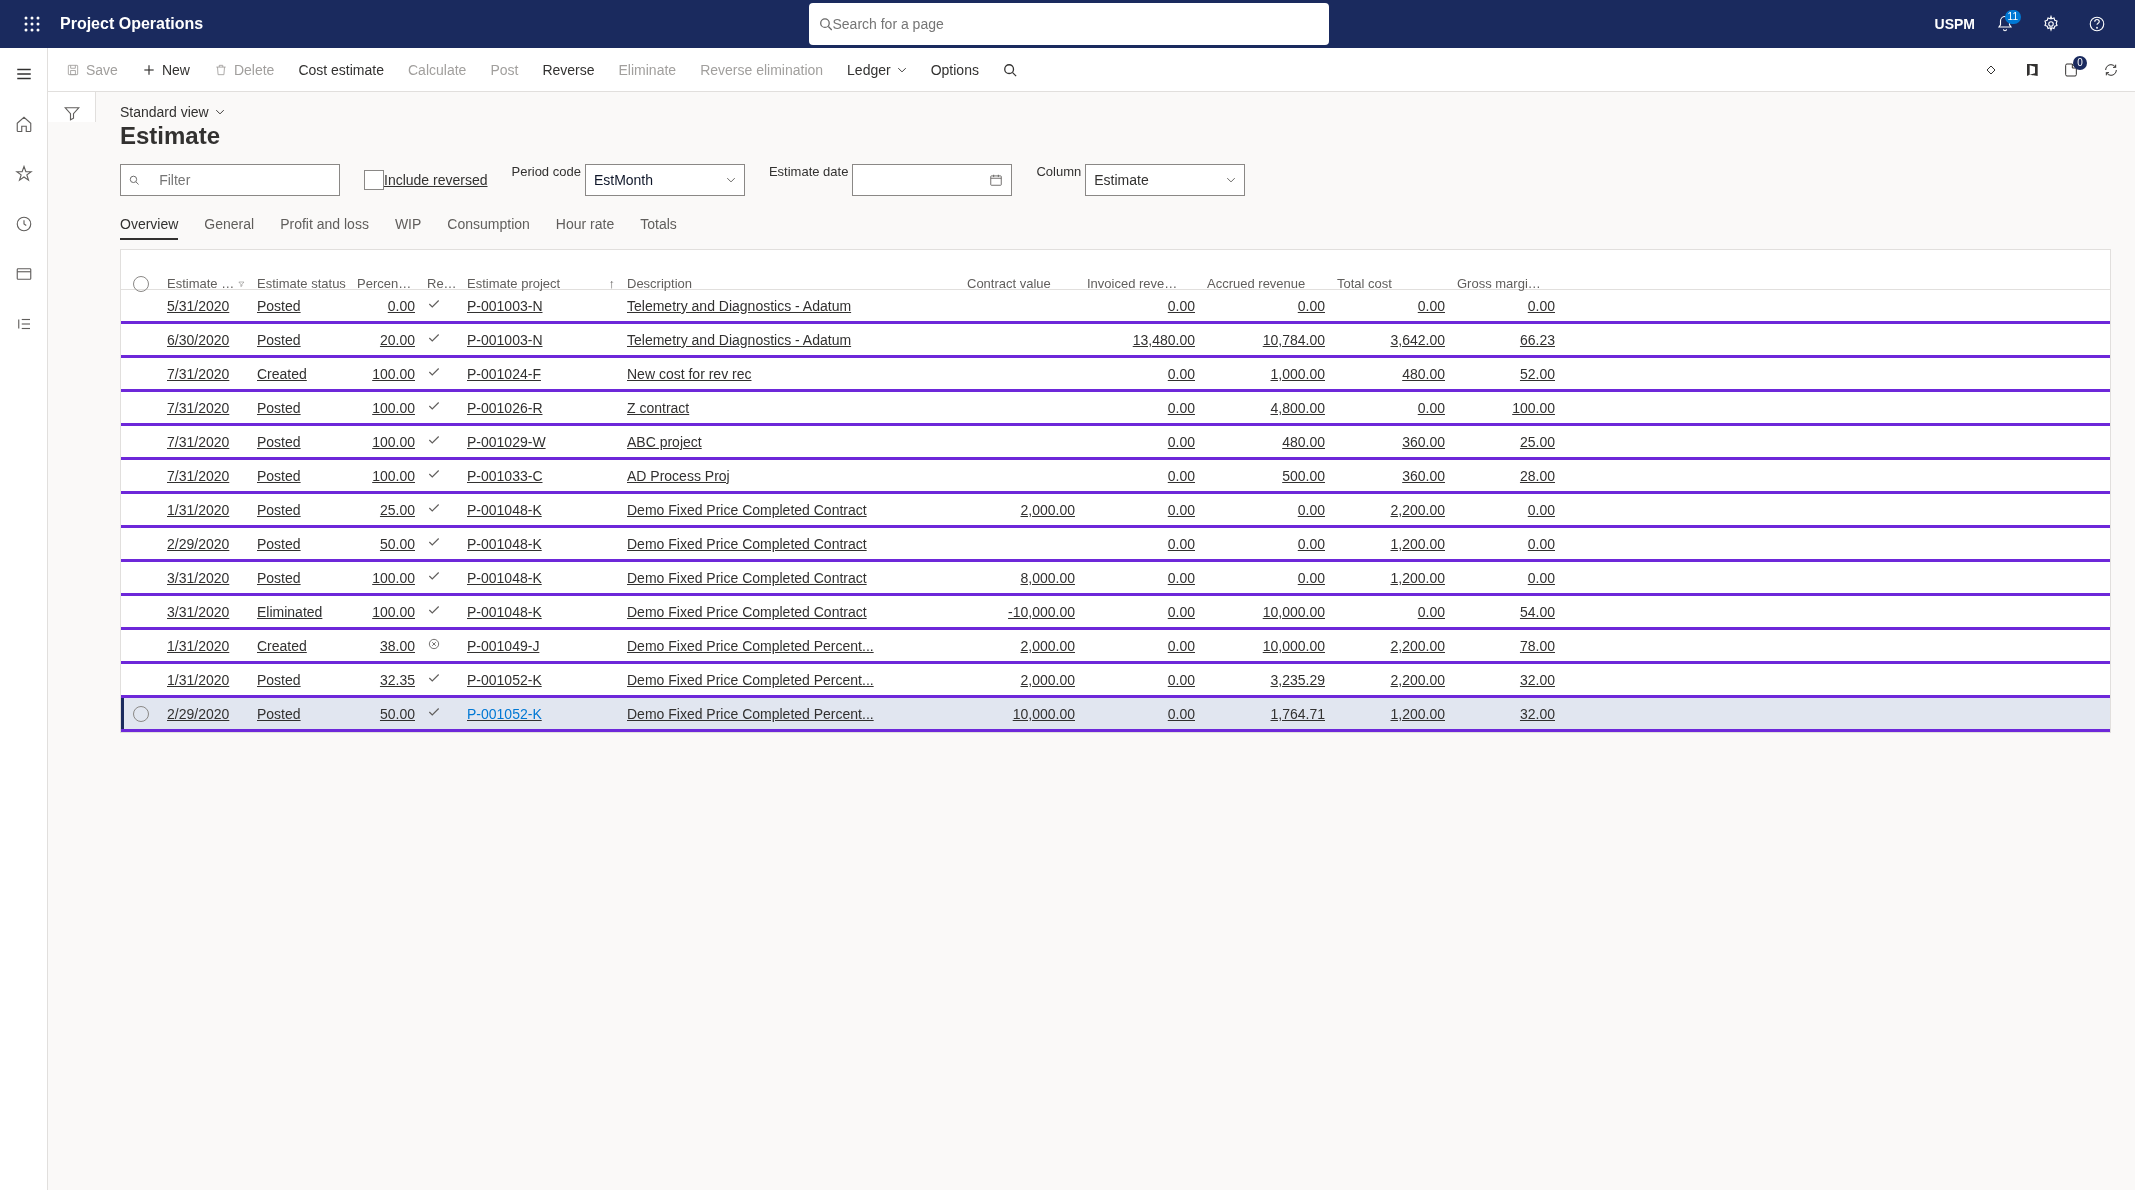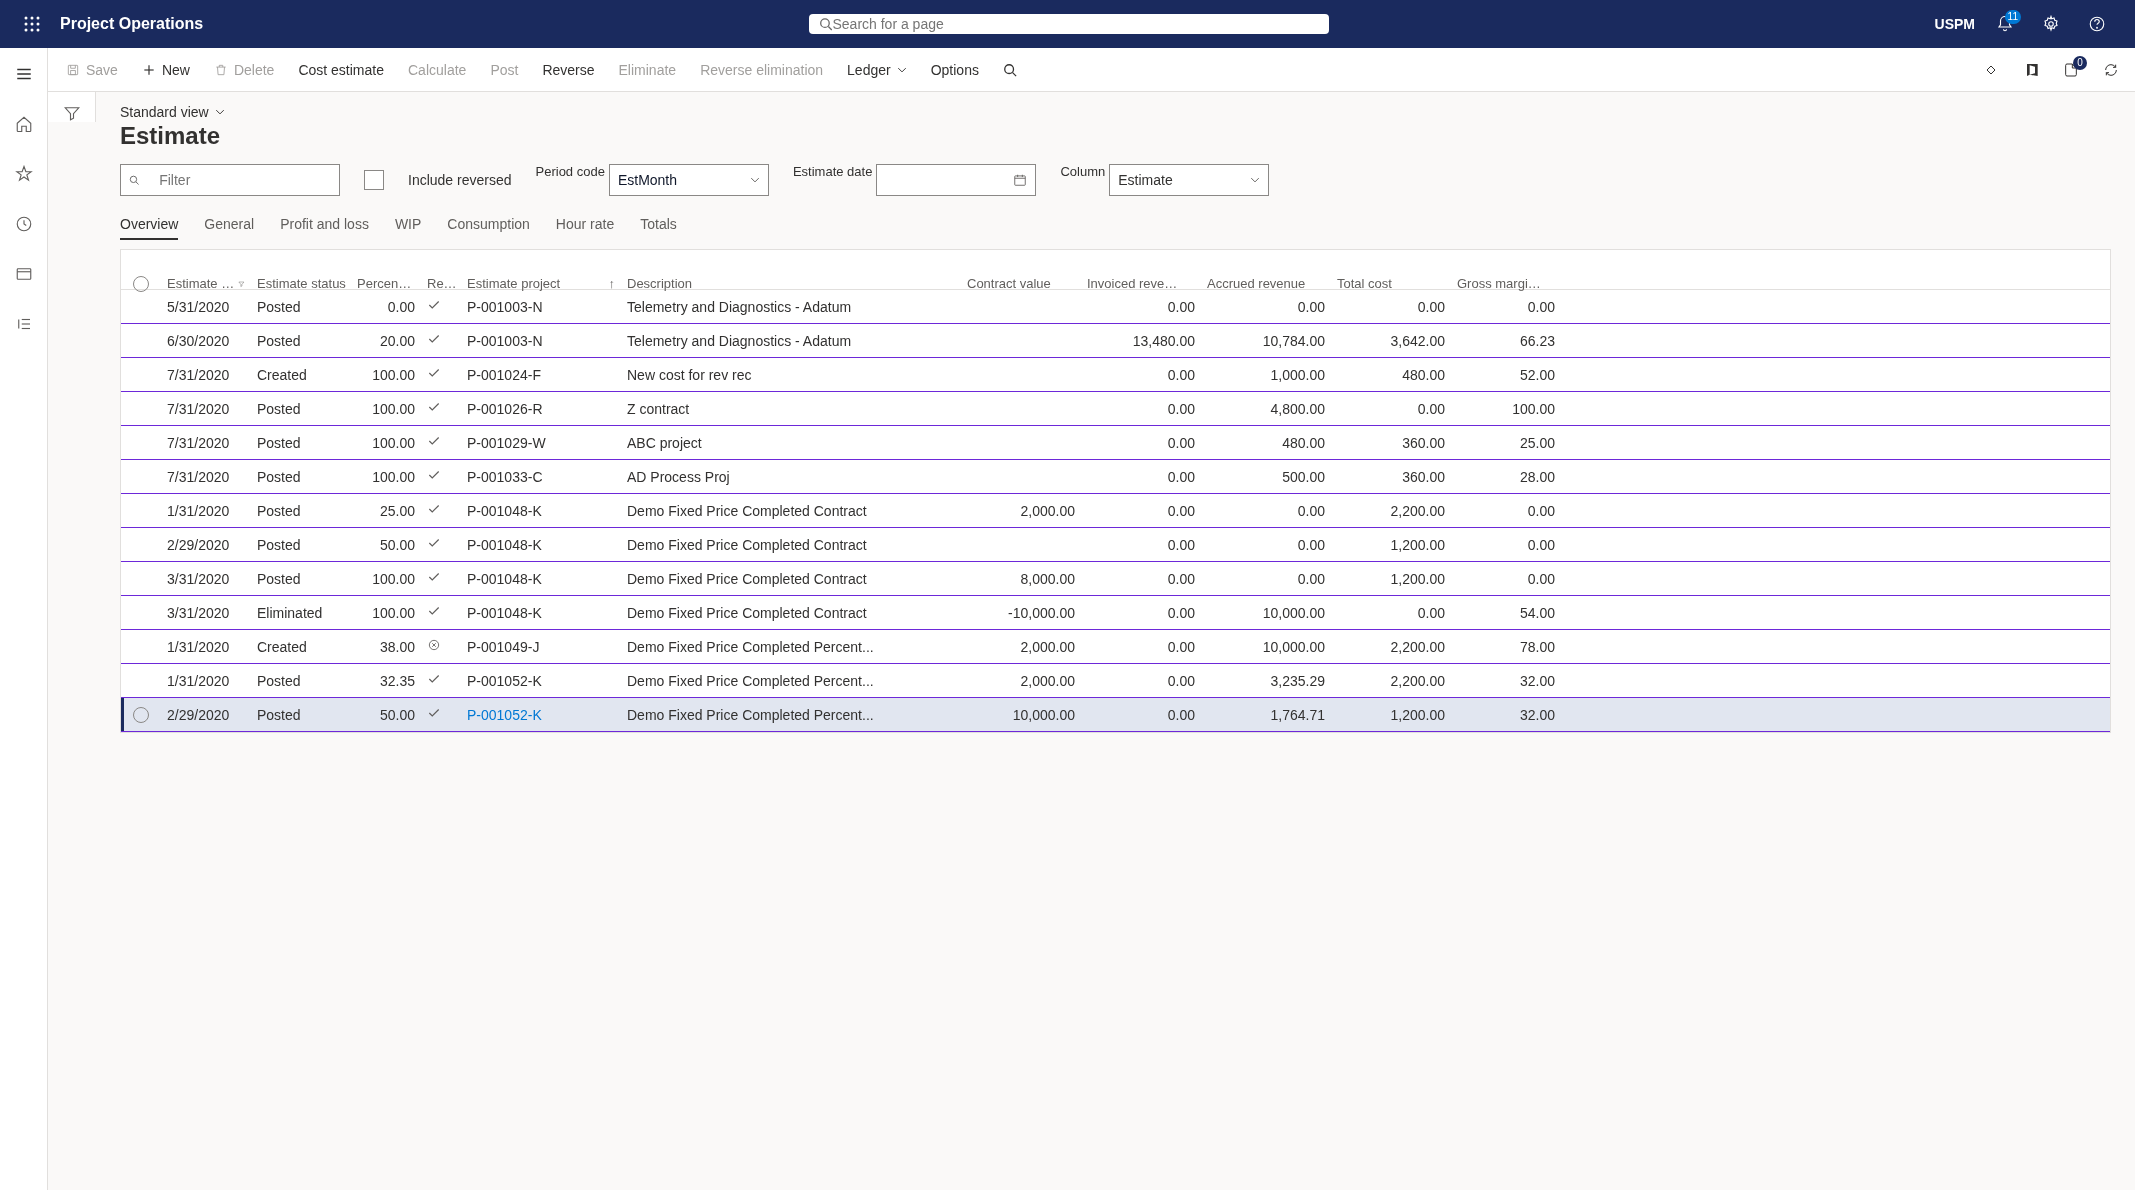--- a/index.html
+++ b/index.html
@@ -3,21 +3,21 @@
 <meta charset="utf-8">
 <style>
 * { box-sizing: border-box; margin: 0; padding: 0; }
 body { font-family: "Segoe UI", Arial, sans-serif; font-size: 14px; color: #323130; background: #faf9f8; overflow: hidden; }
 
 
 .top-bar { height: 48px; background: #1a2a5e; display: flex; align-items: center; padding: 0 16px; color: #fff; }
 .waffle { width: 32px; height: 32px; display: flex; align-items: center; justify-content: center; cursor: pointer; }
 .app-title { font-size: 16px; font-weight: 600; margin-left: 12px; }
 .search-wrap { margin-left: auto; margin-right: auto; width: 520px; }
-.search-box { width: 100%; height: 20px; border-radius: 4px; background: #fff; border: none; display: flex; align-items: center; padding: 0 10px; color: #666; }
+.search-box { width: 100%; height: 42px; border-radius: 4px; background: #fff; border: none; display: flex; align-items: center; padding: 0 10px; color: #666; }
 .search-box input { border: none; outline: none; width: 100%; font-size: 14px; color: #333; }
 .top-right { display: flex; align-items: center; gap: 14px; margin-right: 6px; }
 .user-text { font-size: 14px; font-weight: 600; }
 .icon-btn { width: 32px; height: 32px; display: flex; align-items: center; justify-content: center; position: relative; cursor: pointer; }
 .badge { position: absolute; top: 2px; right: 0px; background: #0078d4; color: #fff; border-radius: 8px; font-size: 10px; min-width: 14px; height: 14px; line-height: 14px; text-align: center; padding: 0 3px; }
 
 
 .command-bar { height: 44px; background: #fff; border-bottom: 1px solid #e1dfdd; display: flex; align-items: center; padding: 0 8px; gap: 4px; margin-left: 48px; position: relative; }
 .cmd { display: flex; align-items: center; gap: 6px; padding: 6px 10px; color: #605e5c; cursor: pointer; font-size: 14px; white-space: nowrap; }
 .cmd.disabled { color: #a19f9d; }
@@ -36,34 +36,34 @@
 
 
 .controls { display: flex; align-items: flex-end; gap: 24px; margin-bottom: 14px; }
 .ctrl-group { display: flex; flex-direction: row; gap: 4px; }
 .ctrl-label { font-size: 13px; color: #323130; }
 .text-input { border: 1px solid #8a8886; height: 32px; padding: 0 8px; background: #fff; display: flex; align-items: center; gap: 20px; }
 .text-input input { border: none; outline: none; width: 100%; font-size: 14px; }
 .filter-input { width: 220px; }
 .combo { border: 1px solid #8a8886; height: 32px; width: 160px; background: #fff; display: flex; align-items: center; padding: 0 8px; justify-content: space-between; }
 .combo.blue-text { color: #0f172a; }
-.checkbox-wrap { display: flex; align-items: center; gap: 24px; height: 32px; }
+.checkbox-wrap { display: flex; align-items: center; gap: 0; height: 32px; text-decoration: underline; }
 .chk { width: 20px; height: 20px; border: 1px solid #8a8886; background: #fff; }
 
 
 .tabs { display: flex; gap: 26px; border-bottom: 1px solid transparent; margin-bottom: 8px; }
 .tab { padding: 6px 0; color: #605e5c; cursor: pointer; font-size: 14px; border-bottom: 2px solid transparent; }
 .tab.active { color: #323130; border-bottom-color: #323130; font-weight: 400; }
 
 
 .grid { background: #fff; border: 1px solid #e1dfdd; }
 .grid-header, .grid-row { display: grid; grid-template-columns: 40px 90px 100px 70px 40px 160px 340px 120px 120px 130px 120px 110px; align-items: center; }
 .grid-header { height: 40px; font-size: 13px; color: #605e5c; border-bottom: 1px solid #e1dfdd; }
 .grid-header > div { padding: 0 6px; white-space: nowrap; overflow: hidden; text-overflow: ellipsis; display: flex; align-items: center; gap: 4px; margin-top: 28px; }
-.grid-row { height: 34px; font-size: 14px; color: #323130; border-bottom: 1px solid #6d28d9; }
+.grid-row { height: 34px; font-size: 14px; color: #323130; border-bottom: 3px solid #6d28d9; text-decoration: underline; }
 .grid-row > div { padding: 0 6px; white-space: nowrap; overflow: hidden; text-overflow: ellipsis; }
 .grid-row.selected { background: #e1e6f0; position: relative; }
 .grid-row.selected::before { content: ""; position: absolute; left: 0; top: 0; bottom: 0; width: 3px; background: #1a2a5e; }
 .num { text-align: right; }
 .radio { width: 16px; height: 16px; border: 1.5px solid #8a8886; border-radius: 50%; margin: 0 auto; }
 .link { color: #0078d4; }
 .check-svg { color: #605e5c; }
 .col-project { display: flex; justify-content: space-between; align-items: center; }
 .sort-arrow { color: #605e5c; }
 </style>

